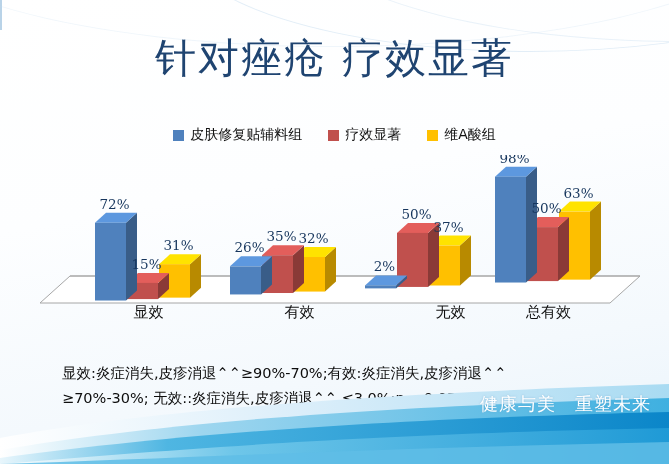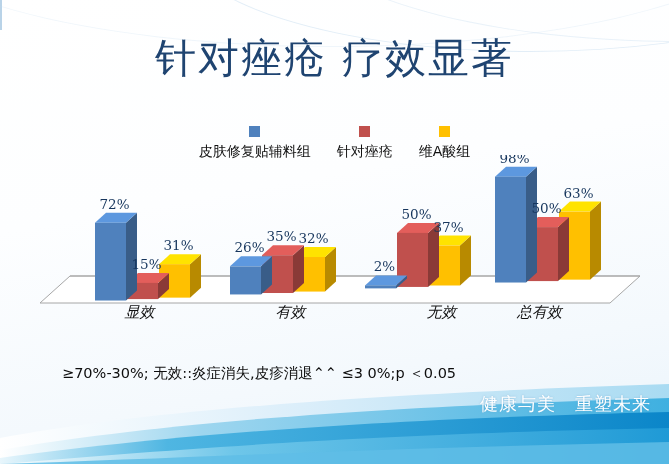--- a/index.html
+++ b/index.html
@@ -64,21 +64,20 @@
     width: 669px;
     display: flex;
     justify-content: center;
     align-items: center;
     gap: 26px;
   }
   .legend-item {
     display: flex;
     align-items: center;
     gap: 6px;
-    flex-direction: column;
   }
   .legend-swatch {
     width: 11px;
     height: 11px;
     display: block;
   }
   .legend-label {
     font-family: "DejaVu Sans", "Liberation Sans", sans-serif;
     font-size: 14px;
     color: #111111;
@@ -97,25 +96,24 @@
 
   .dlabel {
     font-family: "DejaVu Serif", "Liberation Serif", serif;
     font-size: 13.5px;
     fill: #17365D;
   }
 
   
   #cat-labels {
     position: absolute;
-    left: 31px;
+    left: 40px;
     top: 303px;
     width: 600px;
     height: 22px;
-    font-style: italic;
   }
   .cat-label {
     position: absolute;
     top: 0;
     font-family: "DejaVu Sans", "Liberation Sans", sans-serif;
     font-size: 15px;
     color: #111111;
     white-space: nowrap;
     transform: translateX(-50%);
   }
@@ -169,21 +167,21 @@
 
   <div id="title">针对痤疮 疗效显著</div>
 
   <div id="legend">
     <div class="legend-item">
       <span class="legend-swatch" style="background:#4F81BD"></span>
       <span class="legend-label">皮肤修复贴辅料组</span>
     </div>
     <div class="legend-item">
       <span class="legend-swatch" style="background:#C0504D"></span>
-      <span class="legend-label">针对痤疮</span>
+      <span class="legend-label">疗效显著</span>
     </div>
     <div class="legend-item">
       <span class="legend-swatch" style="background:#FFC000"></span>
       <span class="legend-label">维A酸组</span>
     </div>
   </div>
 
   <div id="chart-area">
     <svg id="chart-svg" width="600" height="165" viewBox="0 0 600 165" xmlns="http://www.w3.org/2000/svg">
       <g id="floor-group">
@@ -270,20 +268,21 @@
   </div>
 
   <div id="cat-labels">
       <div class="cat-label" style="left: 108.5px;">显效</div>
       <div class="cat-label" style="left: 243.5px; margin-left: 16px;">有效</div>
       <div class="cat-label" style="left: 378.5px; margin-left: 32px;">无效</div>
       <div class="cat-label" style="left: 508.5px;">总有效</div>
     </div>
 
   <div id="footnote">
+    <div>显效:炎症消失,皮疹消退⌃⌃≥90%-70%;有效:炎症消失,皮疹消退⌃⌃</div>
     <div>≥70%-30%; 无效::炎症消失,皮疹消退⌃⌃ ≤3 0%;p ＜0.05</div>
   </div>
 
   <div id="footer">
     <svg width="669" height="92" viewBox="0 0 669 92" xmlns="http://www.w3.org/2000/svg">
       <defs>
         <linearGradient id="wg1" x1="0" y1="0" x2="1" y2="0">
           <stop offset="0%" stop-color="#ffffff"></stop>
           <stop offset="45%" stop-color="#dbeefa"></stop>
           <stop offset="100%" stop-color="#a9dbf2"></stop>

